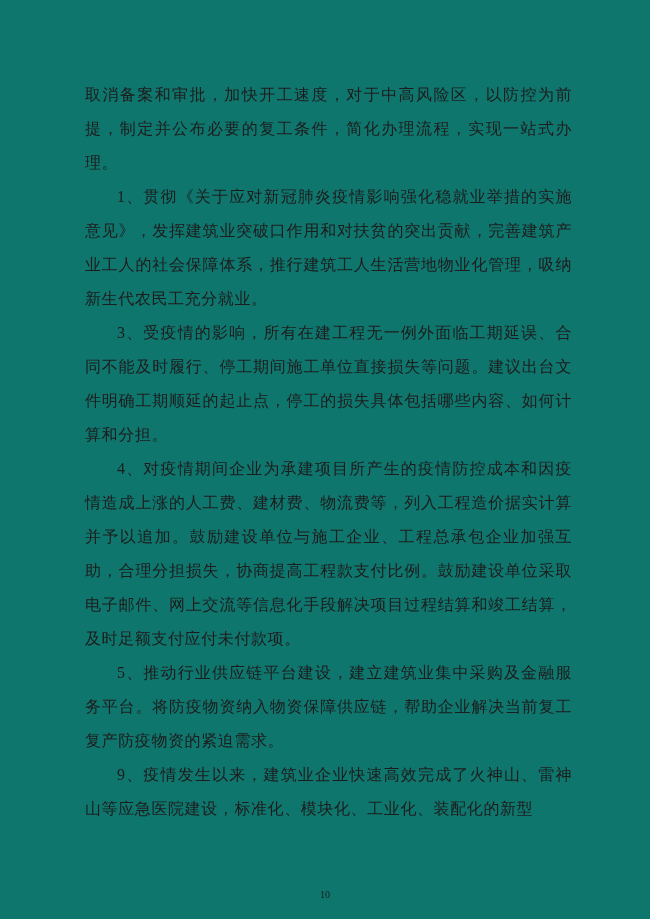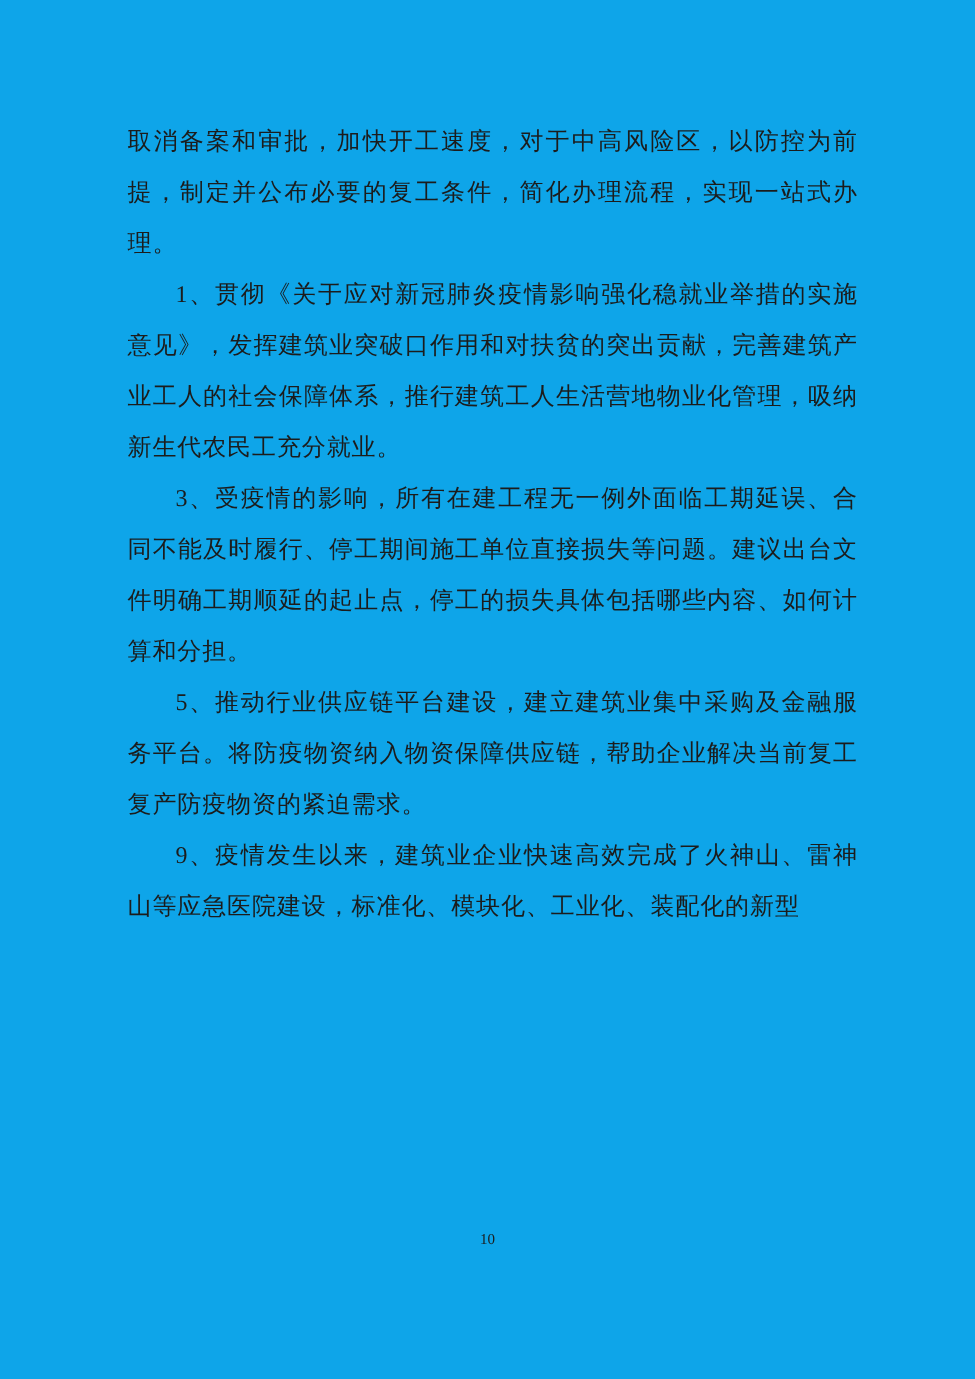--- a/index.html
+++ b/index.html
@@ -4,21 +4,21 @@
 <style>
   html, body {
     margin: 0;
     padding: 0;
     background: #ffffff;
   }
   .page {
     position: relative;
     width: 650px;
     height: 919px;
-    background: #0ea5e9;
+    background: #0f766e;
     overflow: hidden;
     font-family: "Liberation Serif", "DejaVu Serif", serif;
     color: #1c1c1c;
   }
   .content {
     position: absolute;
     left: 85px;
     top: 78px;
     width: 487px;
   }
@@ -31,33 +31,34 @@
     text-align: justify;
     text-justify: inter-character;
     word-break: break-all;
   }
   .content p.indent {
     text-indent: 2em;
   }
   .page-footer {
     position: absolute;
     left: 0;
-    top: 820px;
+    top: 888px;
     width: 100%;
     text-align: center;
     font-size: 10px;
     line-height: 14px;
     color: #1c1c1c;
   }
 </style>
 </head>
 <body>
 
 <div class="page">
   <div class="content">
     <p>取消备案和审批，加快开工速度，对于中高风险区，以防控为前提，制定并公布必要的复工条件，简化办理流程，实现一站式办理。</p>
     <p class="indent">1、贯彻《关于应对新冠肺炎疫情影响强化稳就业举措的实施意见》，发挥建筑业突破口作用和对扶贫的突出贡献，完善建筑产业工人的社会保障体系，推行建筑工人生活营地物业化管理，吸纳新生代农民工充分就业。</p>
     <p class="indent">3、受疫情的影响，所有在建工程无一例外面临工期延误、合同不能及时履行、停工期间施工单位直接损失等问题。建议出台文件明确工期顺延的起止点，停工的损失具体包括哪些内容、如何计算和分担。</p>
+    <p class="indent">4、对疫情期间企业为承建项目所产生的疫情防控成本和因疫情造成上涨的人工费、建材费、物流费等，列入工程造价据实计算并予以追加。鼓励建设单位与施工企业、工程总承包企业加强互助，合理分担损失，协商提高工程款支付比例。鼓励建设单位采取电子邮件、网上交流等信息化手段解决项目过程结算和竣工结算，及时足额支付应付未付款项。</p>
     <p class="indent">5、推动行业供应链平台建设，建立建筑业集中采购及金融服务平台。将防疫物资纳入物资保障供应链，帮助企业解决当前复工复产防疫物资的紧迫需求。</p>
     <p class="indent">9、疫情发生以来，建筑业企业快速高效完成了火神山、雷神山等应急医院建设，标准化、模块化、工业化、装配化的新型</p>
   </div>
   <div class="page-footer">10</div>
 </div>
 
 </body></html>

